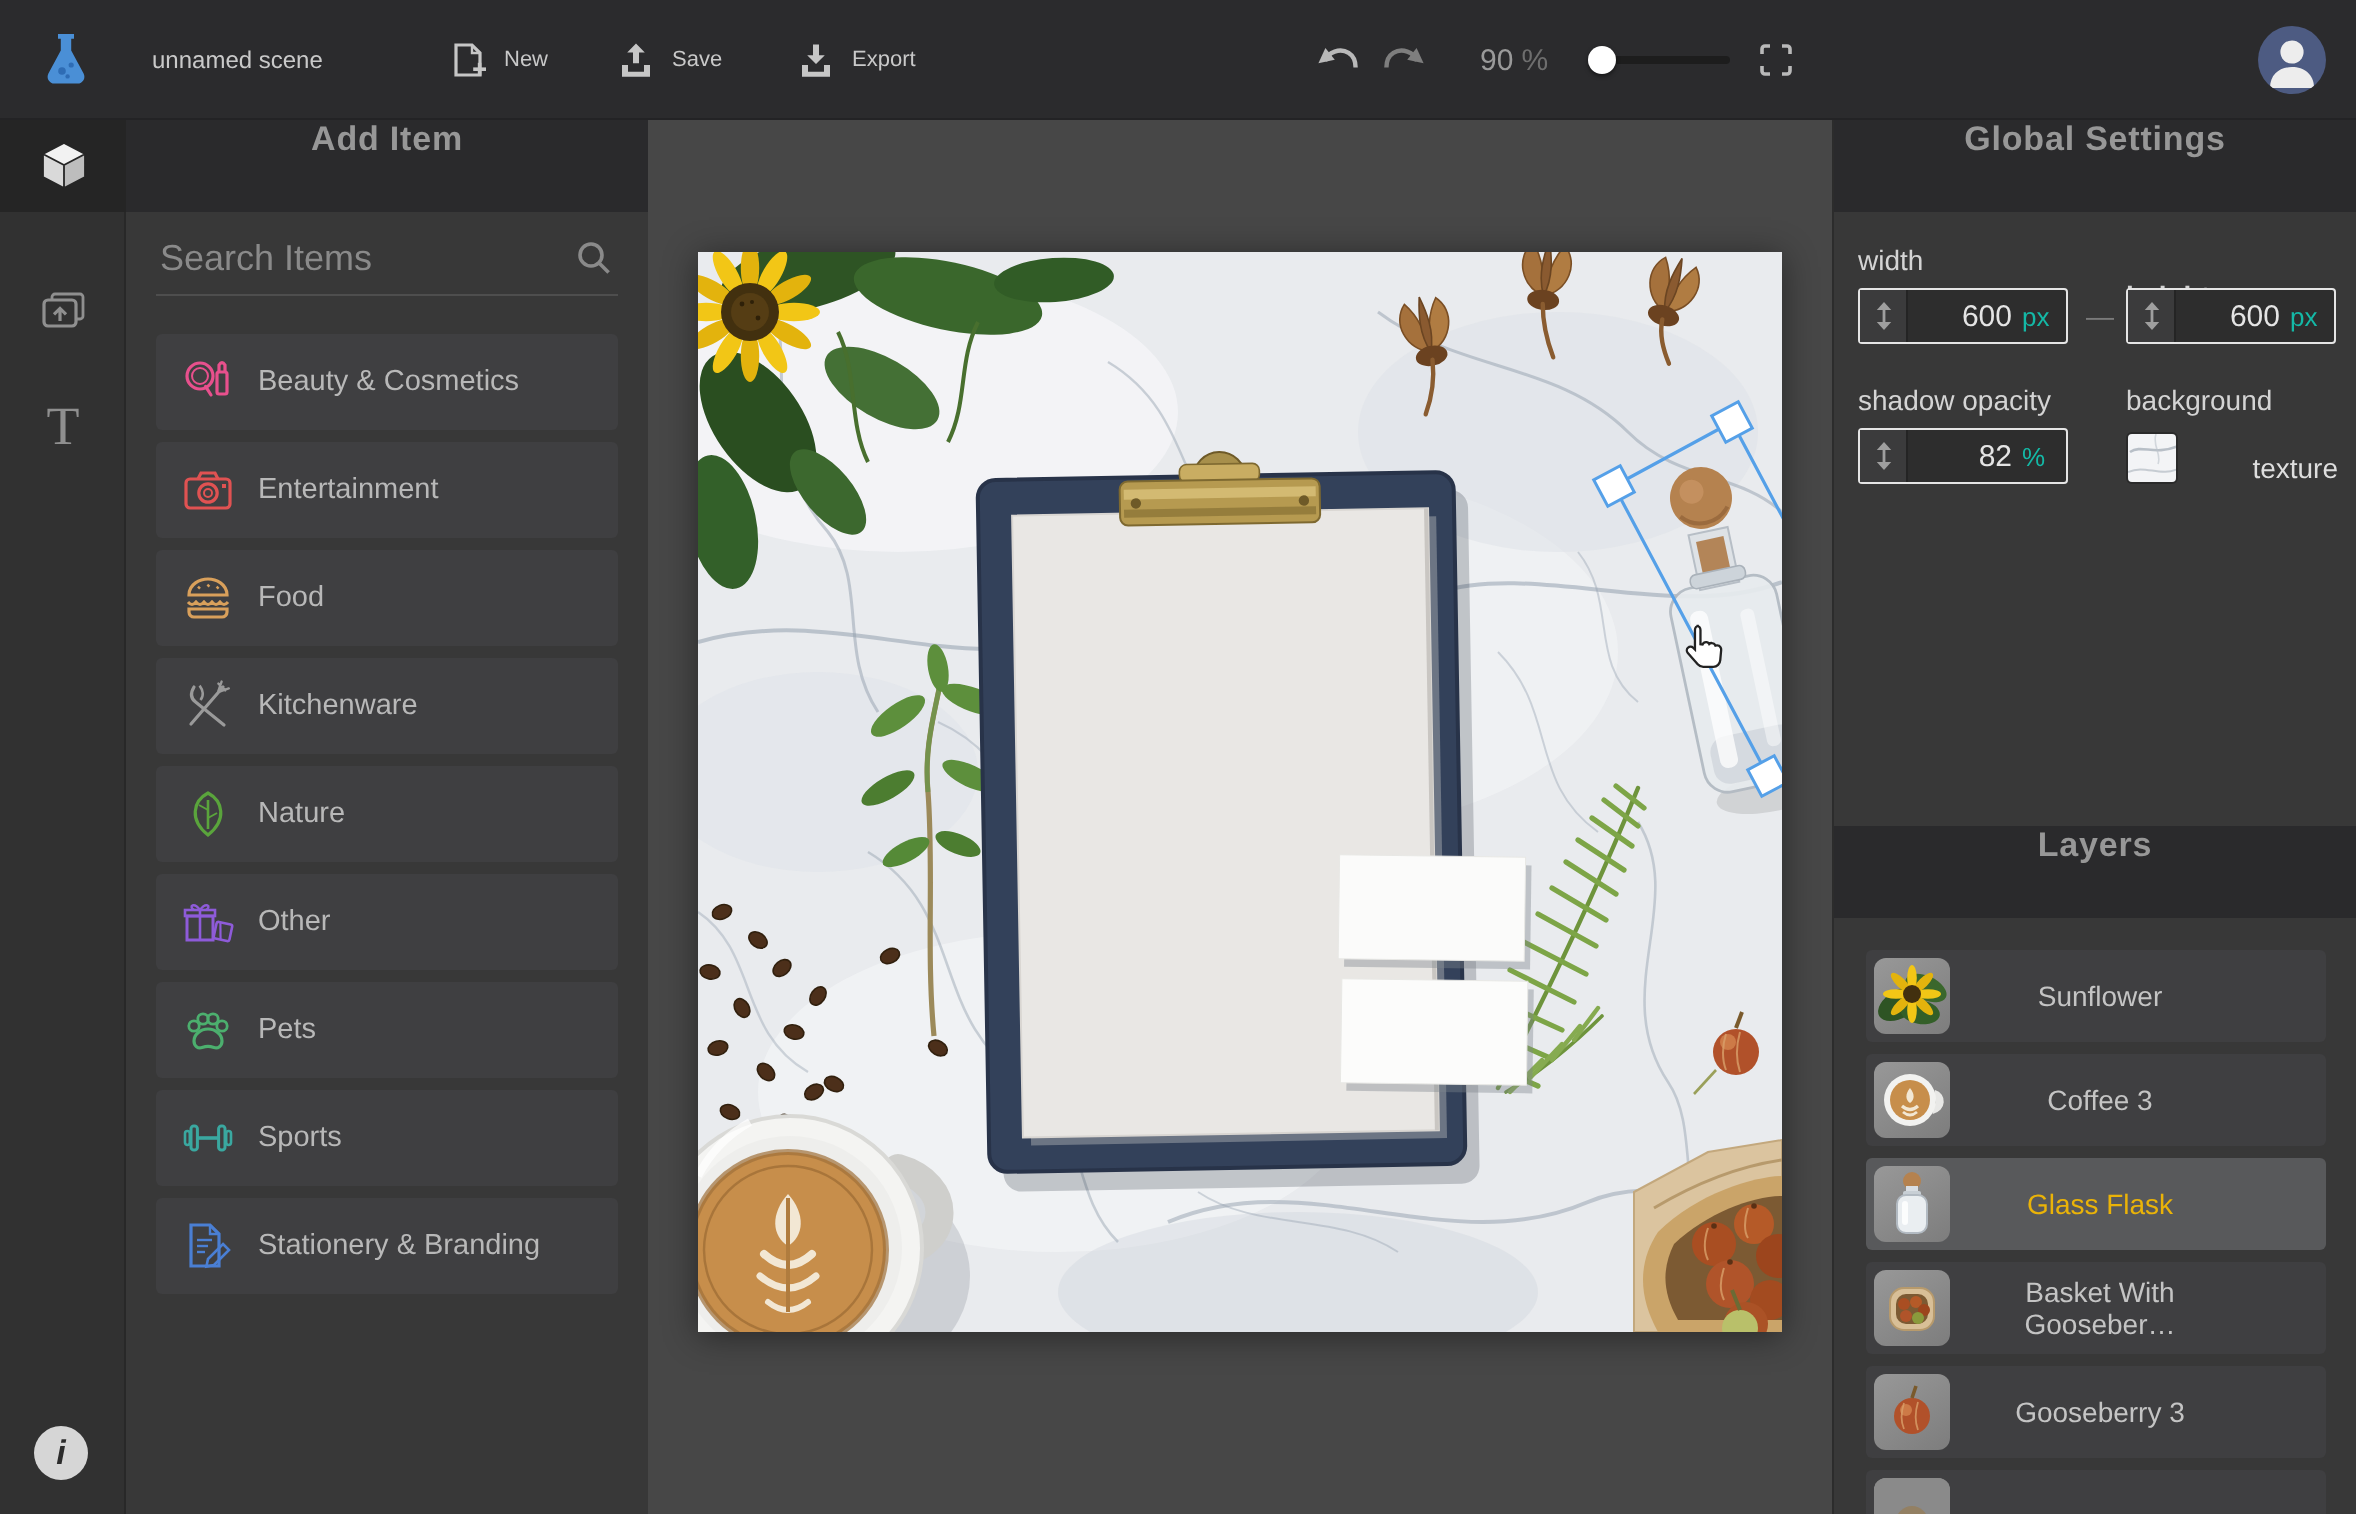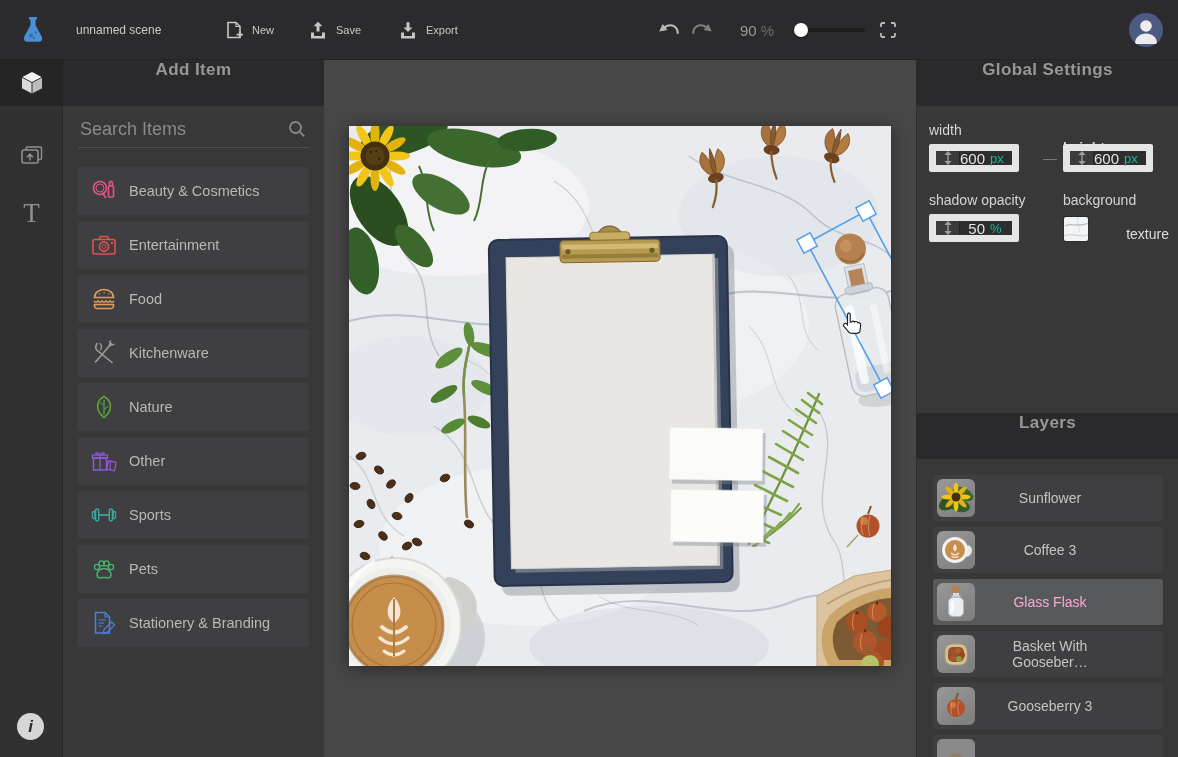--- a/index.html
+++ b/index.html
@@ -37,35 +37,35 @@
   .cat-list{position:absolute;left:15px;top:107px;width:231px;display:flex;flex-direction:column;gap:6px;}
   .cat-row{height:48px;background:#3f3f41;border-radius:3px;display:flex;align-items:center;cursor:pointer;}
   .cat-ic{width:28px;height:28px;margin:0 11px 0 12px;flex:0 0 auto;}
   .cat-label{color:#b8b8b8;font-size:14.5px;}
   
   .main-area{position:absolute;left:324px;top:60px;width:592px;height:697px;background:#474747;}
   .canvas-wrap{position:absolute;left:349px;top:126px;width:542px;height:540px;box-shadow:0 2px 16px rgba(0,0,0,.45);z-index:5;}
   .canvas-wrap svg{display:block;}
   
   .gs-label{position:absolute;color:#d4d4d4;font-size:14px;}
-  .num-input{position:absolute;width:90px;height:28px;background:#2d2d2d;border:7px solid #e5e5e5;border-radius:2px;display:flex;align-items:center;cursor:text;}
+  .num-input{position:absolute;width:105px;height:28px;background:#2d2d2d;border:1px solid #e5e5e5;border-radius:2px;display:flex;align-items:center;cursor:text;}
   .stepper{width:24px;height:100%;background:#3b3b3c;border-right:1px solid #242424;display:flex;align-items:center;justify-content:center;cursor:pointer;flex:0 0 auto;}
   .num-val{flex:1;text-align:right;color:#e4e4e4;font-size:15px;padding-right:5px;}
   .num-unit{width:22px;color:#14b8a6;font-size:13px;}
   .dim-dash{position:absolute;color:#7a7a7a;font-size:14px;}
   .bg-control{position:absolute;width:106px;height:28px;display:flex;align-items:flex-end;cursor:pointer;}
   .swatch{width:26px;height:26px;border-radius:3px;overflow:hidden;border:1px solid #2a2a2a;flex:0 0 auto;}
   .bg-text{flex:1;text-align:right;color:#dedede;font-size:14px;}
   
   .layer-list{position:absolute;left:16px;top:415px;width:230px;display:flex;flex-direction:column;gap:6px;}
   .layer-row{height:46px;background:#3f3f41;border-radius:3px;display:flex;align-items:center;cursor:pointer;}
   .layer-row.selected{background:#58595b;}
   .layer-thumb{width:38px;height:38px;margin-left:4px;border-radius:6px;background:linear-gradient(145deg,#989898,#7d7d7d);overflow:hidden;flex:0 0 auto;}
   .layer-name{flex:1;text-align:center;color:#c4c4c4;font-size:14px;padding-right:38px;}
-  .layer-row.selected .layer-name{color:#f9a8d4;}
+  .layer-row.selected .layer-name{color:#eab308;}
 </style>
 </head>
 <body>
 
 <div class="app">
 
   <div class="topbar">
     <div class="abs" style="left:16px;top:13px;">
       <svg width="34" height="34" viewBox="0 0 34 34">
         <path d="M13,4 h8 v2.4 h-1.4 v5.8 l6.2,11.6 a3.4,3.4 0 0 1 -3,5 H11.2 a3.4,3.4 0 0 1 -3,-5 L14.4,12.2 V6.4 H13 Z" fill="#4a8fd6"></path>
@@ -250,42 +250,42 @@
             <rect x="2.5" y="8" width="15" height="3" fill="none" stroke="currentColor" stroke-width="1.3"></rect>
             <line x1="10" y1="8" x2="10" y2="23" stroke="currentColor" stroke-width="1.3"></line>
             <path d="M10,8 C7,4 4,6 7,8 M10,8 C13,4 16,6 13,8" fill="none" stroke="currentColor" stroke-width="1.2"></path>
             <rect x="17.5" y="14.5" width="8" height="8.5" rx="1" transform="rotate(12 21.5 18.7)" fill="none" stroke="currentColor" stroke-width="1.3"></rect>
             <line x1="19.2" y1="14.2" x2="21.2" y2="23.2" transform="rotate(12 21.5 18.7)" stroke="currentColor" stroke-width="1.1"></line>
           </svg>
         </span>
         <span class="cat-label">Other</span>
       </div>
       <div class="cat-row">
+        <span class="cat-ic" style="color:#4caf6e;">
+          <svg viewBox="0 0 28 28" width="28" height="28">
+            <path d="M14,13.5 C18,13.5 21,16.5 21,19.5 C21,22 19,23.5 17,22.8 C15.8,22.4 15,22.2 14,22.2 C13,22.2 12.2,22.4 11,22.8 C9,23.5 7,22 7,19.5 C7,16.5 10,13.5 14,13.5 Z" fill="none" stroke="currentColor" stroke-width="1.6"></path>
+            <circle cx="7" cy="12" r="2.6" fill="none" stroke="currentColor" stroke-width="1.4"></circle>
+            <circle cx="11.5" cy="8.5" r="2.6" fill="none" stroke="currentColor" stroke-width="1.4"></circle>
+            <circle cx="16.5" cy="8.5" r="2.6" fill="none" stroke="currentColor" stroke-width="1.4"></circle>
+            <circle cx="21" cy="12" r="2.6" fill="none" stroke="currentColor" stroke-width="1.4"></circle>
+          </svg>
+        </span>
+        <span class="cat-label">Pets</span>
+      </div>
+      <div class="cat-row">
         <span class="cat-ic" style="color:#3aa8a0;">
           <svg viewBox="0 0 28 28" width="28" height="28">
             <line x1="8" y1="14" x2="20" y2="14" stroke="currentColor" stroke-width="1.8"></line>
             <rect x="5.5" y="8" width="3.2" height="12" rx="1.4" fill="none" stroke="currentColor" stroke-width="1.5"></rect>
             <rect x="19.3" y="8" width="3.2" height="12" rx="1.4" fill="none" stroke="currentColor" stroke-width="1.5"></rect>
             <rect x="2.5" y="10.5" width="2.4" height="7" rx="1.2" fill="none" stroke="currentColor" stroke-width="1.3"></rect>
             <rect x="23.1" y="10.5" width="2.4" height="7" rx="1.2" fill="none" stroke="currentColor" stroke-width="1.3"></rect>
           </svg>
         </span>
         <span class="cat-label">Sports</span>
-      </div>
-      <div class="cat-row">
-        <span class="cat-ic" style="color:#4caf6e;">
-          <svg viewBox="0 0 28 28" width="28" height="28">
-            <path d="M14,13.5 C18,13.5 21,16.5 21,19.5 C21,22 19,23.5 17,22.8 C15.8,22.4 15,22.2 14,22.2 C13,22.2 12.2,22.4 11,22.8 C9,23.5 7,22 7,19.5 C7,16.5 10,13.5 14,13.5 Z" fill="none" stroke="currentColor" stroke-width="1.6"></path>
-            <circle cx="7" cy="12" r="2.6" fill="none" stroke="currentColor" stroke-width="1.4"></circle>
-            <circle cx="11.5" cy="8.5" r="2.6" fill="none" stroke="currentColor" stroke-width="1.4"></circle>
-            <circle cx="16.5" cy="8.5" r="2.6" fill="none" stroke="currentColor" stroke-width="1.4"></circle>
-            <circle cx="21" cy="12" r="2.6" fill="none" stroke="currentColor" stroke-width="1.4"></circle>
-          </svg>
-        </span>
-        <span class="cat-label">Pets</span>
       </div>
       <div class="cat-row">
         <span class="cat-ic" style="color:#4a7fd4;">
           <svg viewBox="0 0 28 28" width="28" height="28">
             <path d="M5.5,3.5 h9.5 l4.5,4.5 v16 h-14 Z" fill="none" stroke="currentColor" stroke-width="1.6"></path>
             <path d="M15,3.5 v4.5 h4.5" fill="none" stroke="currentColor" stroke-width="1.2"></path>
             <line x1="8.5" y1="11" x2="16" y2="11" stroke="currentColor" stroke-width="1.2"></line>
             <line x1="8.5" y1="14" x2="14" y2="14" stroke="currentColor" stroke-width="1.2"></line>
             <line x1="8.5" y1="17" x2="12.5" y2="17" stroke="currentColor" stroke-width="1.2"></line>
             <path d="M21.5,13 l3,3 -7.5,7.5 -3.8,0.8 0.8,-3.8 Z" fill="none" stroke="currentColor" stroke-width="1.3"></path>
@@ -578,21 +578,21 @@
     <div class="gs-label" style="left:146px;top:132px;">background</div>
 
     <div class="num-input" style="left:12px;top:154px;">
       <span class="stepper">
         <svg width="10" height="16" viewBox="0 0 10 16">
             <polygon points="5,1 8.6,5 1.4,5" fill="#9f9f9f"></polygon>
             <polygon points="5,15 8.6,11 1.4,11" fill="#9f9f9f"></polygon>
             <line x1="5" y1="4.5" x2="5" y2="11.5" stroke="#9f9f9f" stroke-width="1.4"></line>
           </svg>
       </span>
-      <span class="num-val">50</span>
+      <span class="num-val">82</span>
       <span class="num-unit">%</span>
     </div>
 
     <div class="bg-control" style="left:146px;top:154px;">
       <span class="swatch">
         <svg width="26" height="26" viewBox="0 0 26 26">
           <rect width="26" height="26" fill="#f3f4f6"></rect>
           <path d="M1,9 C7,5 13,11 25,6" stroke="#a9b1bb" stroke-width="1.3" fill="none" opacity="0.8"></path>
           <path d="M0,19 C9,15 16,22 26,17" stroke="#a9b1bb" stroke-width="1" fill="none" opacity="0.6"></path>
           <path d="M14,0 C12,6 17,10 15,15" stroke="#bcc3cc" stroke-width="0.8" fill="none" opacity="0.6"></path>

